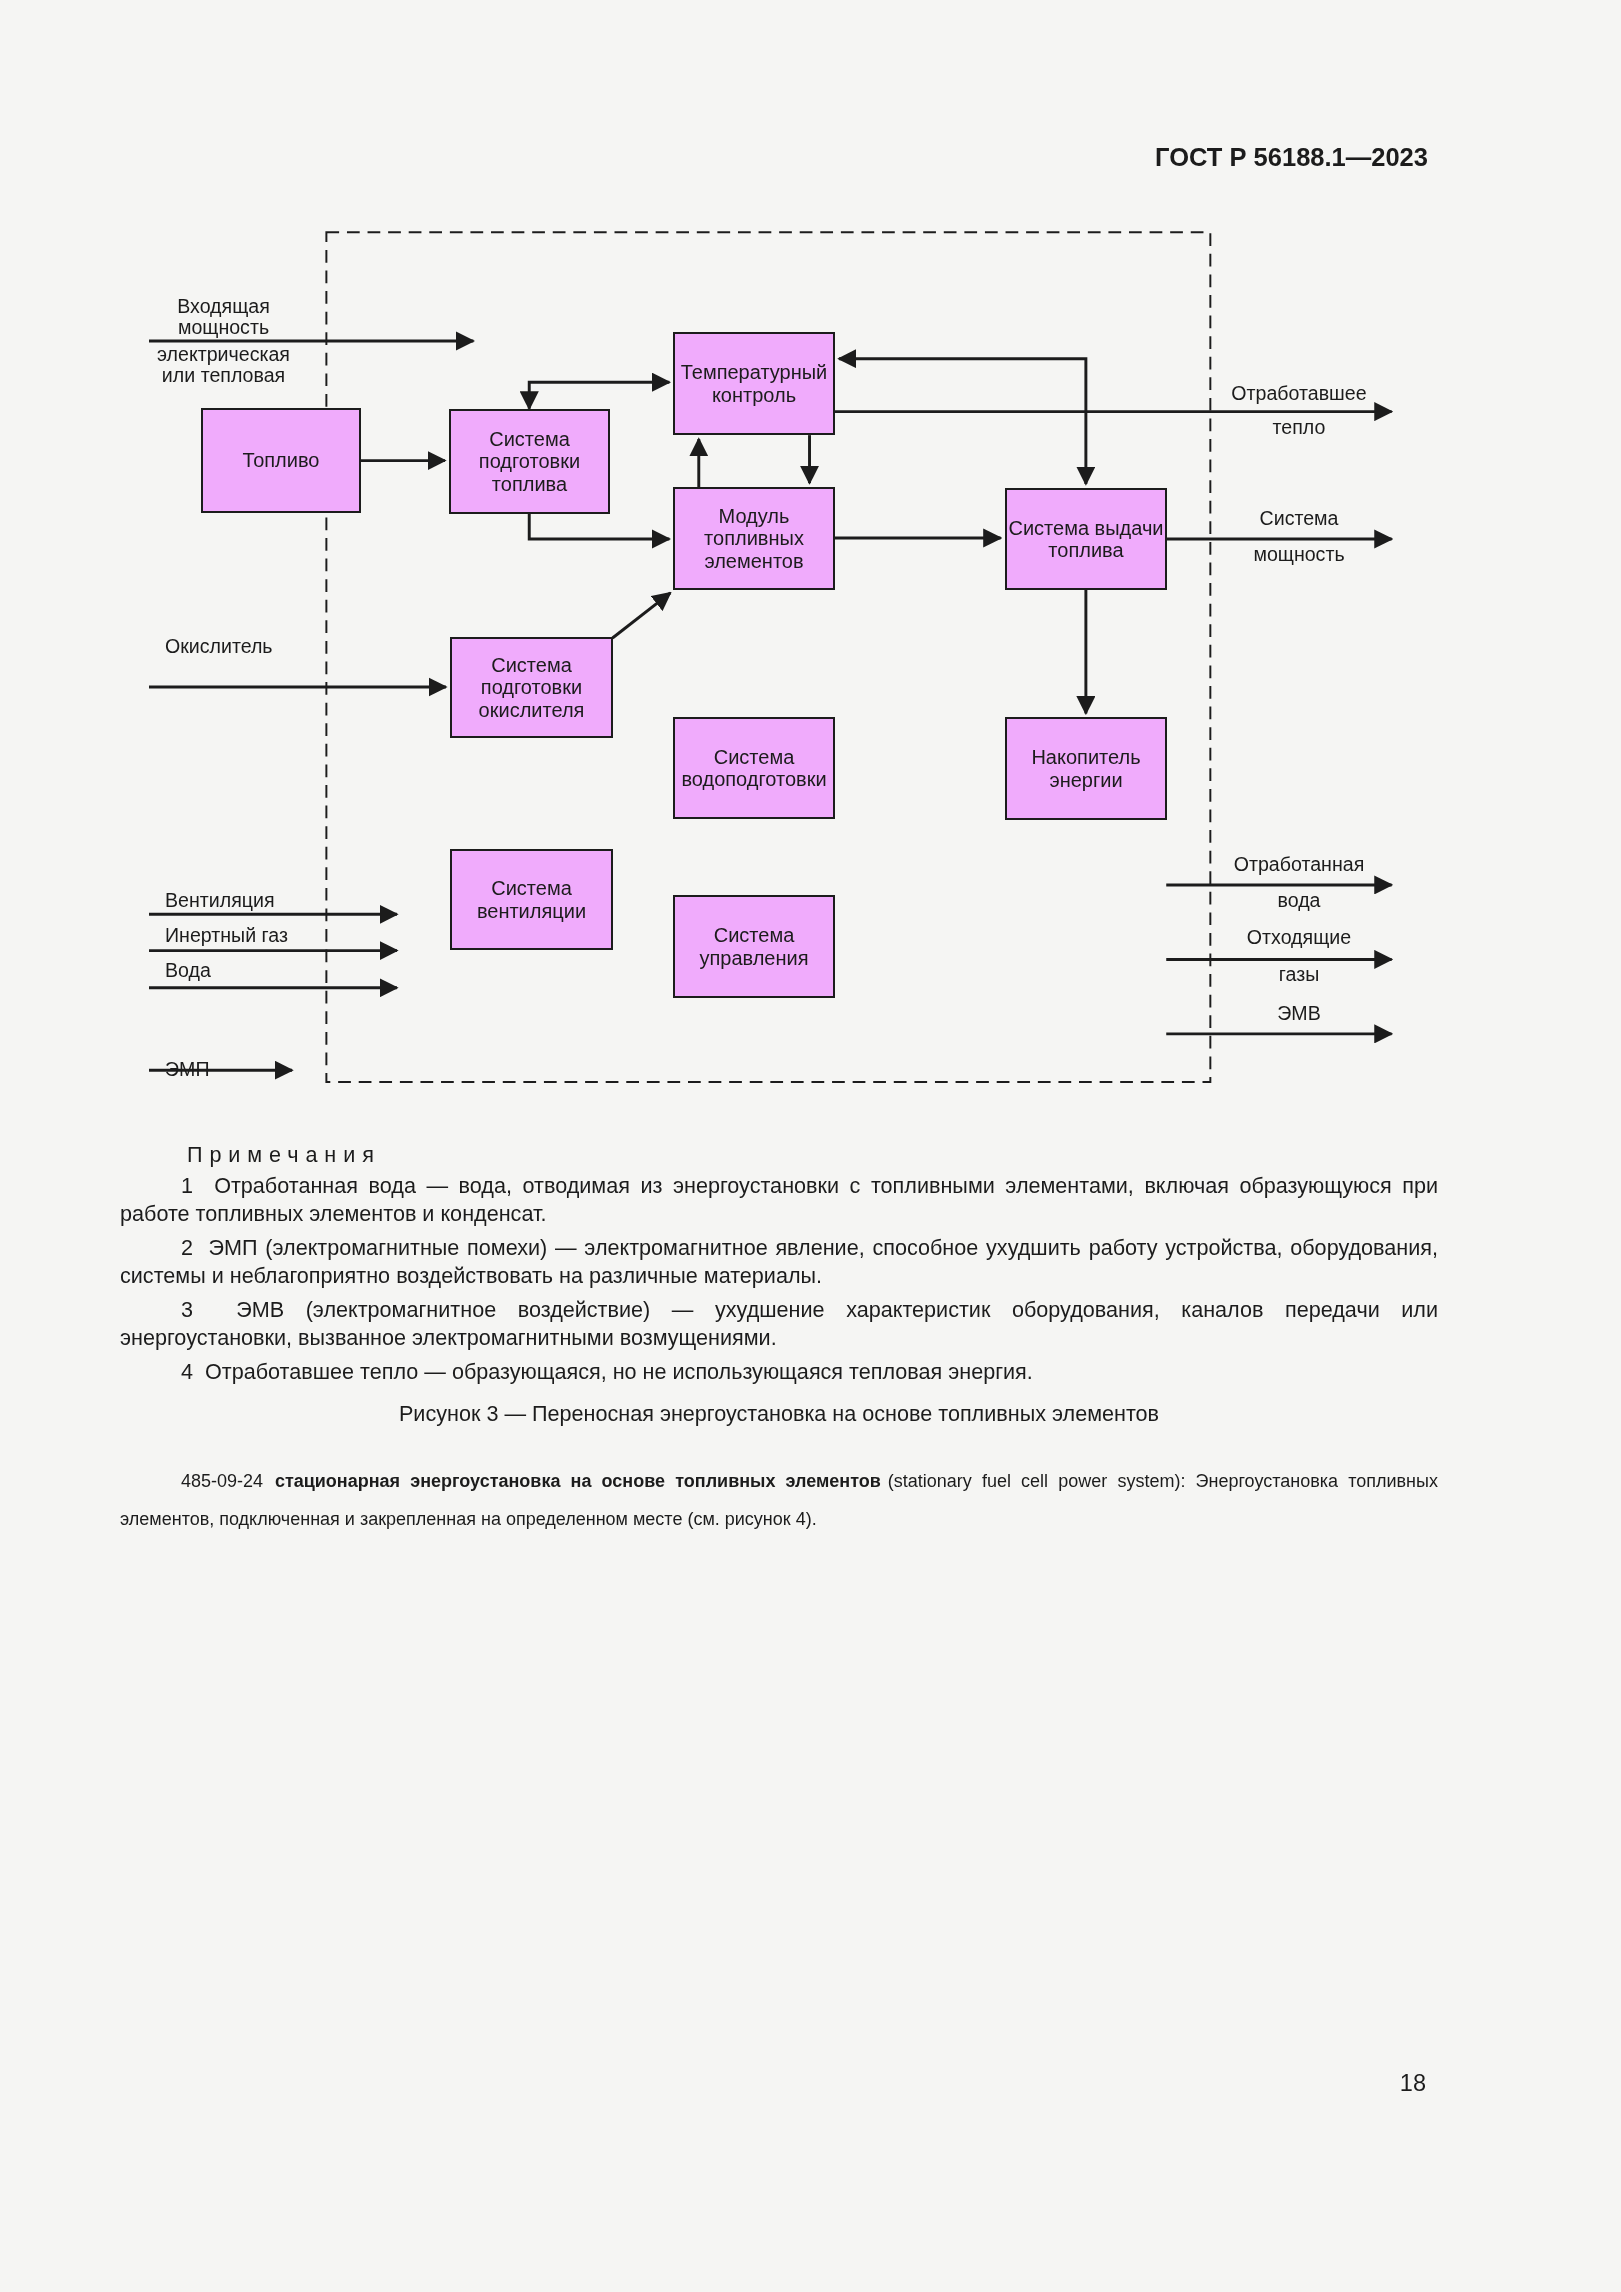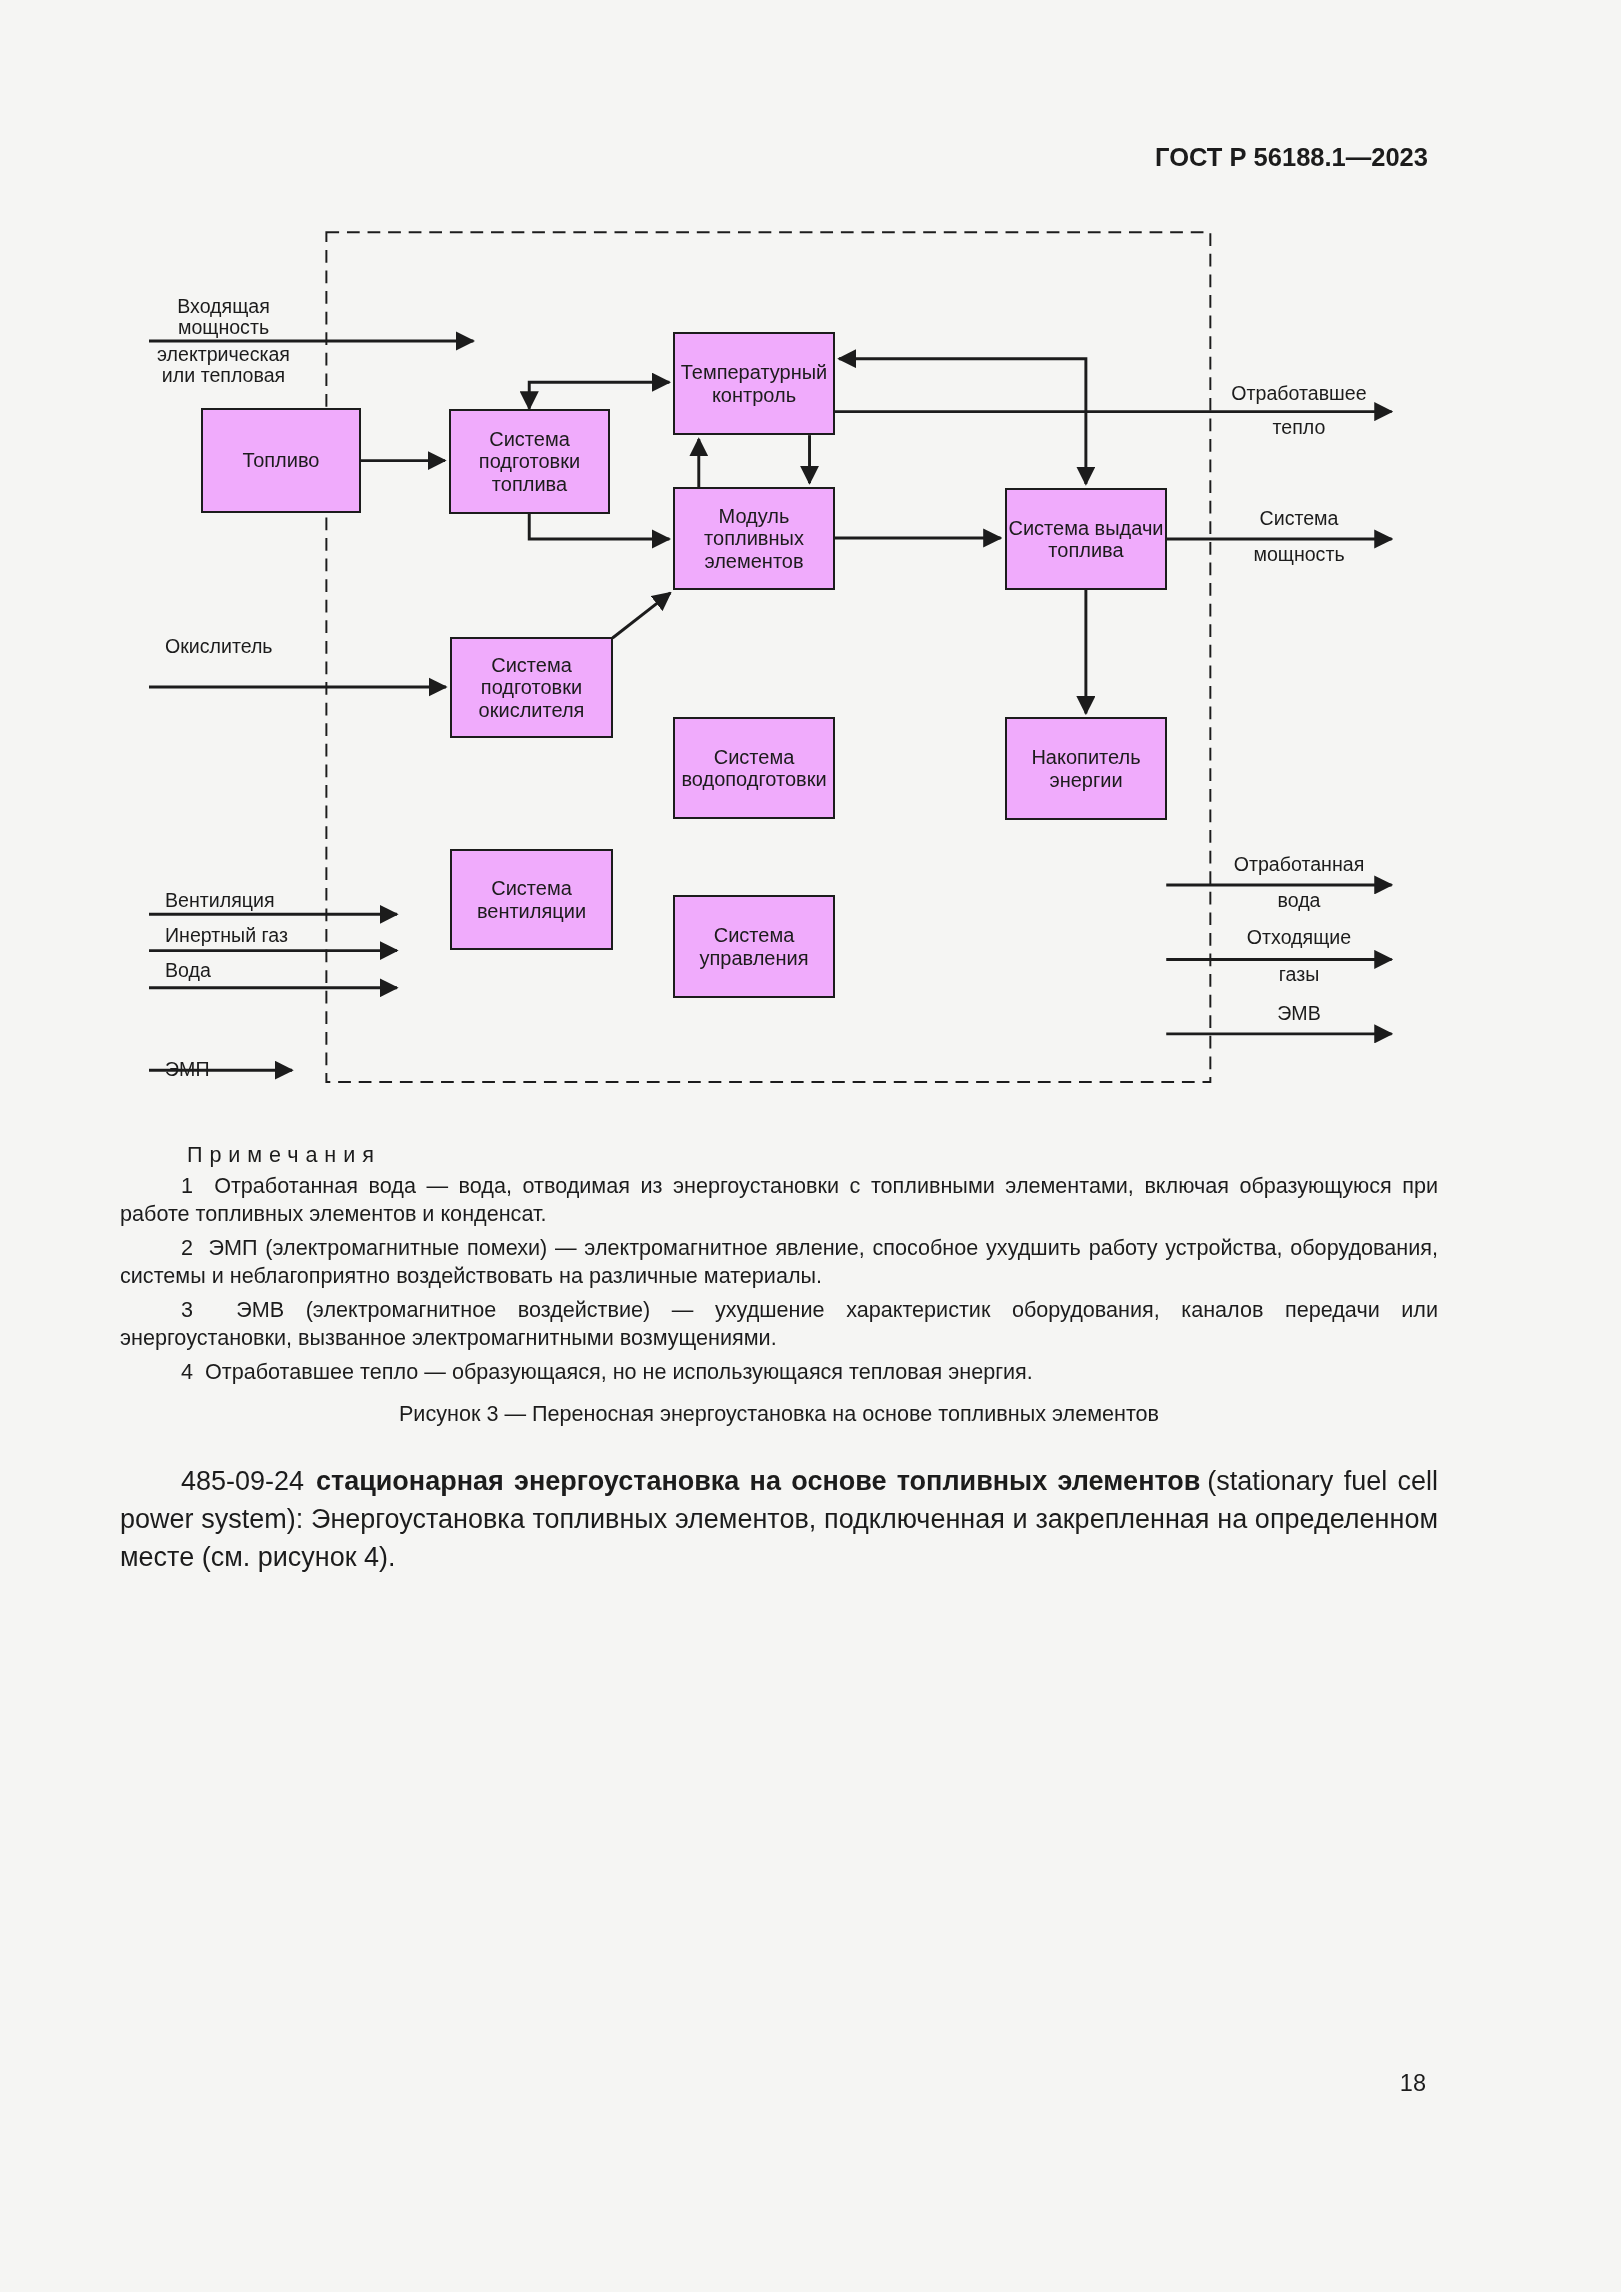--- a/index.html
+++ b/index.html
@@ -42,21 +42,21 @@
   .notes{top:1172px;}
   .note{
     margin:0;font-size:21.6px;line-height:28px;
     text-align:justify;text-indent:61px;
   }
   .note + .note{margin-top:5.9px;}
   .caption{top:1401px;text-align:center;font-size:21.6px;}
   .caption p{margin:0;}
   .def{top:1462px;}
   .def p{
-    margin:0;font-size:27px;line-height:38px;
+    margin:0;font-size:18px;line-height:38px;
     text-align:justify;text-indent:61px;
   }
   .def-term{font-weight:bold;margin:0 6.9px 0 11.8px;}
   .pagenum{position:absolute;top:2070px;right:195px;font-size:23.5px;}
 </style>
 </head>
 <body>
 
 <div class="page">
 

